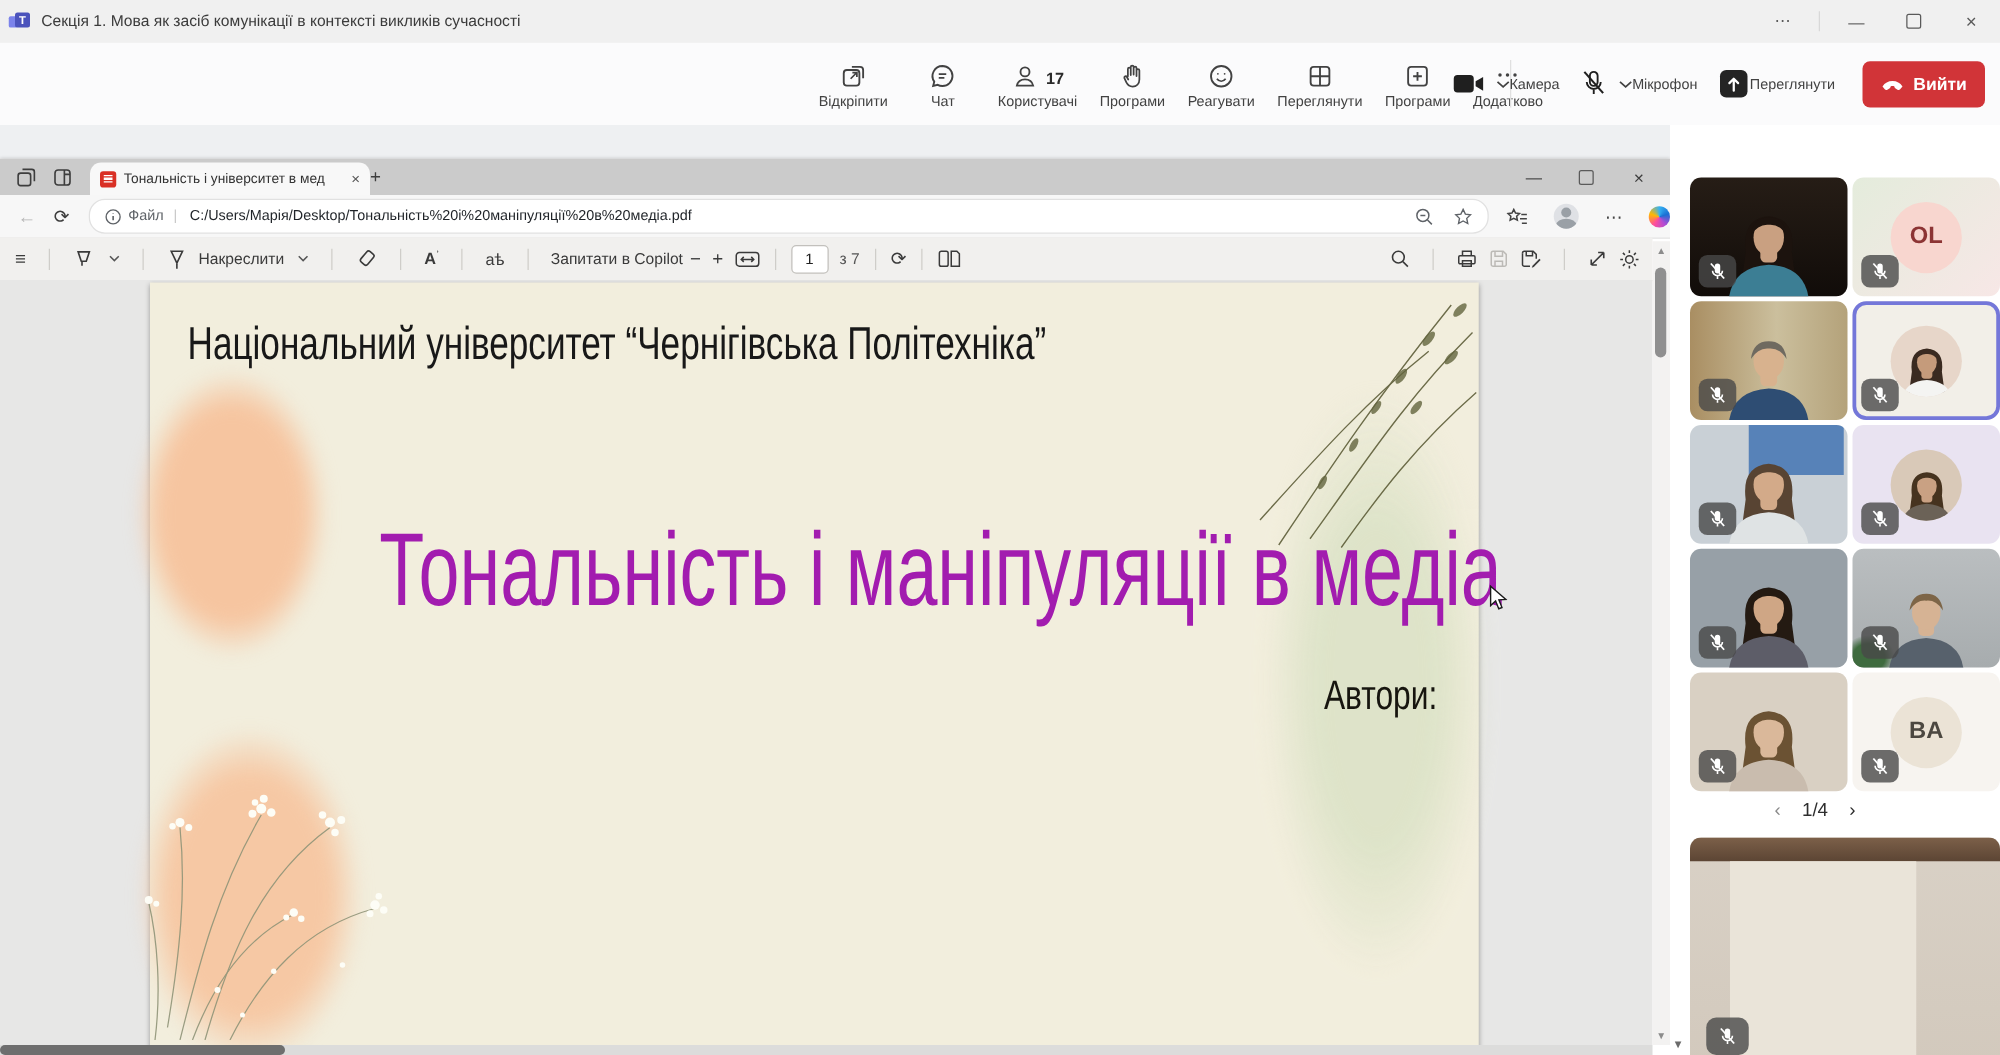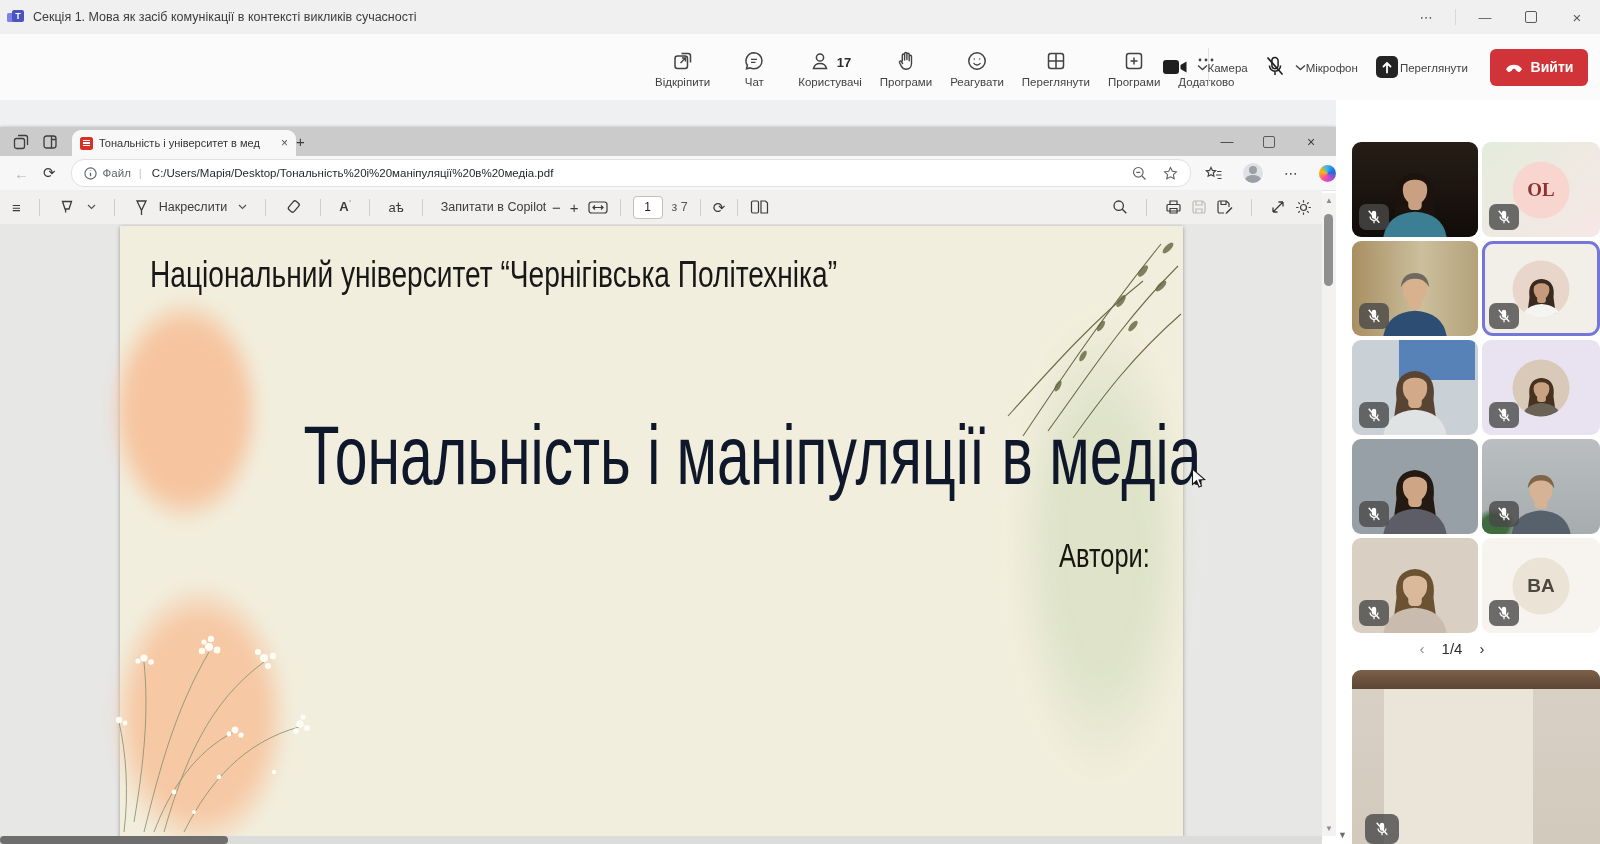--- a/index.html
+++ b/index.html
@@ -87,21 +87,21 @@
   
   .viewer{position:absolute;top:97px;left:0;right:14px;bottom:8px;background:#e7e7e6;overflow:hidden}
   .page{position:absolute;left:120px;top:2px;width:1063px;height:720px;background:#f2eedd;box-shadow:0 1px 4px rgba(0,0,0,.35)}
   .blob{position:absolute;filter:blur(6px)}
   .blob1{left:-12px;top:70px;width:155px;height:230px;background:radial-gradient(closest-side,#f6c5a0 72%,rgba(246,197,160,0))}
   .blob2{left:-10px;top:356px;width:180px;height:270px;background:radial-gradient(closest-side,#f6c8a4 70%,rgba(246,200,164,0))}
   .greenwash{position:absolute;right:-8px;top:86px;width:180px;height:470px;filter:blur(9px);opacity:.95;
              background:radial-gradient(closest-side,#dde3c8 55%,rgba(221,227,200,0))}
   .slide-univ{position:absolute;left:30px;top:28px;font-size:37px;color:#181818;white-space:nowrap;
               transform:scaleX(.76);transform-origin:0 50%}
-  .slide-title{position:absolute;left:0;right:0;top:182px;text-align:right;font-size:83px;color:#0f172a;white-space:nowrap}
+  .slide-title{position:absolute;left:0;right:0;top:182px;text-align:right;font-size:83px;color:#a21caf;white-space:nowrap}
   .slide-title span{display:inline-block;transform:scaleX(.71)}
   .authors{position:absolute;right:33px;top:304px;text-align:right}
   .author-line{display:block;font-size:33px;line-height:52.5px;color:#17150f;white-space:nowrap;
                transform:scaleX(.77);transform-origin:100% 50%}
   
   .vscroll{position:absolute;top:66px;right:0;width:14px;bottom:8px;background:#f3f2f1;display:flex;
            flex-direction:column;align-items:center;font-size:8px;color:#8c8c8c}
   .vthumb{position:absolute;top:21px;left:2px;width:9px;height:72px;background:#8f8f8f;border-radius:5px}
   .varr-up{margin-top:3px}
   .varr-dn{position:absolute;bottom:3px;left:0;right:0;text-align:center}
@@ -586,21 +586,21 @@
           </svg>
           <div class="mic-badge">
             <svg width="16" height="17" viewBox="0 0 22 24" fill="none" stroke="#fff" stroke-width="1.8">
               <path d="M11 2.5a3.1 3.1 0 0 1 3.1 3.1v5a3.1 3.1 0 0 1-6.2 0v-5A3.1 3.1 0 0 1 11 2.5z" fill="#fff" stroke="none"></path>
               <path d="M5.4 10.6a5.6 5.6 0 0 0 11.2 0M11 16.5v3.6"></path>
               <path d="M3.5 2.5l15 17" stroke-width="2"></path>
             </svg>
           </div>
         </div>
         <div class="tile" style="background: linear-gradient(135deg, rgb(228, 236, 220), rgb(247, 231, 230));">
-          <div class="avatar-circle" style="background: rgb(248, 214, 207); color: rgb(140, 52, 52); font-family: Liberation Serif, serif;">OL</div>
+          <div class="avatar-circle" style="background: rgb(248, 214, 207); color: rgb(140, 52, 52);">OL</div>
           <div class="mic-badge">
             <svg width="16" height="17" viewBox="0 0 22 24" fill="none" stroke="#fff" stroke-width="1.8">
               <path d="M11 2.5a3.1 3.1 0 0 1 3.1 3.1v5a3.1 3.1 0 0 1-6.2 0v-5A3.1 3.1 0 0 1 11 2.5z" fill="#fff" stroke="none"></path>
               <path d="M5.4 10.6a5.6 5.6 0 0 0 11.2 0M11 16.5v3.6"></path>
               <path d="M3.5 2.5l15 17" stroke-width="2"></path>
             </svg>
           </div>
         </div>
         <div class="tile" style="background: linear-gradient(90deg, rgb(169, 142, 98), rgb(203, 191, 157) 55%, rgb(180, 162, 122));">
           <svg class="person" viewBox="0 0 120 96" preserveAspectRatio="xMidYMax meet">

